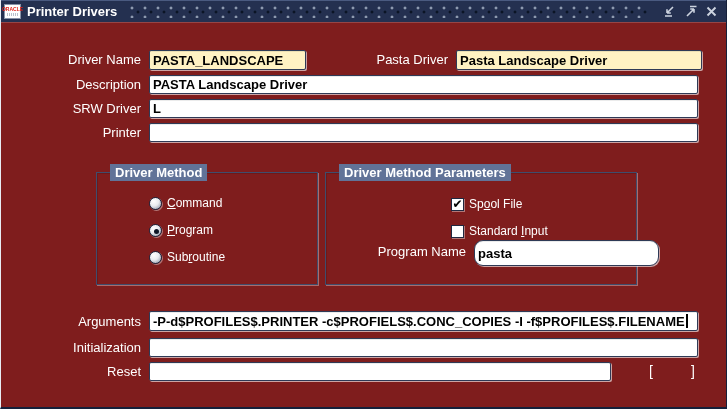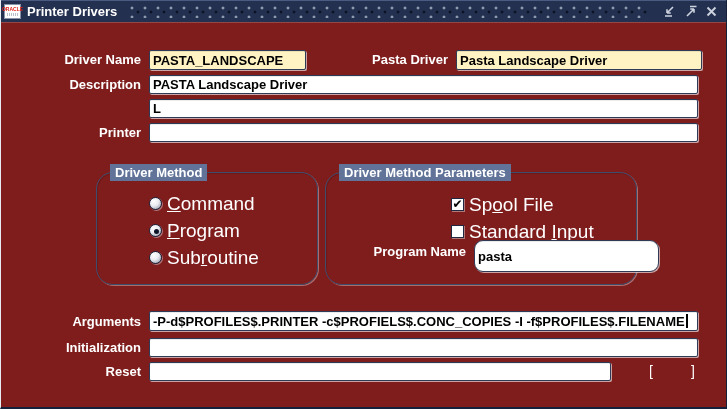--- a/index.html
+++ b/index.html
@@ -33,36 +33,36 @@
       radial-gradient(circle at 3px 3px, #8e9ab0 1.3px, transparent 1.7px),
       radial-gradient(circle at 9px 7px, #0b1425 1.3px, transparent 1.7px);
     background-size:13px 9px;
   }
   .ctl { width:21px; height:18px; display:flex; align-items:center; justify-content:center; cursor:default; flex:0 0 auto; }
   .ctl svg { stroke:#ccd3df; stroke-width:1.6; fill:none; }
 
   
   .canvas { position:absolute; left:0; top:22px; right:0; bottom:0; box-shadow:inset 0 1px 0 rgba(255,255,255,.18); }
 
-  .lbl { position:absolute; color:#fff; font-size:13px; text-align:right; height:18px; line-height:18px; white-space:nowrap;font-weight:bold; }
+  .lbl { position:absolute; color:#fff; font-size:13px; text-align:right; height:18px; line-height:18px; white-space:nowrap; }
   .fld {
     position:absolute; height:20px; background:#fff;
     border:1px solid #2e3a56; border-radius:2px;
     box-shadow:1px 1px 0 rgba(255,255,255,.6), inset 0 1px 0 rgba(0,0,0,.08);
     font-weight:bold; font-size:13px; color:#000;
     padding:0 3px; display:flex; align-items:center;
     white-space:pre; overflow:hidden;
   }
   .fld.req { background:#fff2c3; }
   .fld.round { border-radius:9px; }
   .caret { width:2px; height:14px; background:#000; margin-left:1px; flex:0 0 auto; }
 
   
   .grp {
-    position:absolute; border:1px solid #3f4d6d; border-radius:17px;
+    position:absolute; border:1px solid #3f4d6d; border-radius:0;
     box-shadow:1px 1px 0 rgba(255,255,255,.35), inset 1px 1px 0 rgba(0,0,0,.12);
   }
   .grp-title {
     position:absolute; top:-9px; left:13px; background:#617398; padding:0 5px;
     color:#fff; font-weight:bold; font-size:13px; line-height:17px; white-space:nowrap;
   }
 
   
   .radio {
     position:absolute; width:13px; height:13px; border-radius:50%;
@@ -73,21 +73,21 @@
   .radio.on::after {
     content:""; position:absolute; left:3.5px; top:3.5px; width:5px; height:5px;
     border-radius:50%; background:#0e1627;
   }
   .cbx {
     position:absolute; width:13px; height:13px; background:#fff;
     border:1px solid #1f2840; box-shadow:1px 1px 0 rgba(255,255,255,.4);
     display:flex; align-items:center; justify-content:center;
   }
   .cbx.on::after { content:"\2714"; color:#000; font-size:12px; font-weight:bold; line-height:1; margin-top:-1px; }
-  .opt-lbl { position:absolute; color:#fff; font-size:19px; height:15px; line-height:15px; white-space:nowrap; }
+  .opt-lbl { position:absolute; color:#fff; font-size:12px; height:15px; line-height:15px; white-space:nowrap; }
   .opt-lbl u { text-decoration:underline; }
 
   .bracket { position:absolute; color:#fff; font-size:14px; height:19px; line-height:19px; }
 </style>
 </head>
 <body>
 
 <div class="window">
 
   <div class="titlebar">
@@ -118,20 +118,21 @@
 
     <div class="lbl" style="left:0; width:140px; top:29px">Driver Name</div>
     <div class="fld req" style="left:148px; top:28px; width:157px"><span>PASTA_LANDSCAPE</span></div>
 
     <div class="lbl" style="left:330px; width:117px; top:29px">Pasta Driver</div>
     <div class="fld req" style="left:455px; top:28px; width:246px"><span>Pasta Landscape Driver</span></div>
 
     <div class="lbl" style="left:0; width:140px; top:54px">Description</div>
     <div class="fld" style="left:148px; top:53px; width:549px; height:19px"><span>PASTA Landscape Driver</span></div>
 
+    <div class="lbl" style="left:0; width:140px; top:78px">SRW Driver</div>
     <div class="fld" style="left:148px; top:77px; width:549px; height:19px"><span>L</span></div>
 
     <div class="lbl" style="left:0; width:140px; top:102px">Printer</div>
     <div class="fld" style="left:148px; top:101px; width:549px; height:19px"><span></span></div>
 
     <div class="grp" style="left:95px; top:150px; width:222px; height:113px">
       <span class="grp-title">Driver Method</span>
     </div>
     <span class="radio" style="left:148px; top:175px"></span>
     <span class="opt-lbl" style="left:166px; top:174px"><u>C</u>ommand</span>
@@ -142,21 +143,21 @@
 
     <div class="grp" style="left:324px; top:150px; width:312px; height:113px">
       <span class="grp-title">Driver Method Parameters</span>
     </div>
     <span class="cbx on" style="left:450px; top:176px"></span>
     <span class="opt-lbl" style="left:468px; top:175px">Sp<u>o</u>ol File</span>
     <span class="cbx" style="left:450px; top:203px"></span>
     <span class="opt-lbl" style="left:468px; top:202px">Standard <u>I</u>nput</span>
 
     <div class="lbl" style="left:330px; width:135px; top:221px">Program Name</div>
-    <div class="fld round" style="left:473px; top:218px; width:185px; height:32px"><span>pasta</span></div>
+    <div class="fld round" style="left:473px; top:218px; width:185px; height:26px"><span>pasta</span></div>
 
     <div class="lbl" style="left:0; width:140px; top:291px">Arguments</div>
     <div class="fld" style="left:148px; top:289px; width:549px">
       <span>-P-d$PROFILES$.PRINTER -c$PROFIELS$.CONC_COPIES -I -f$PROFILES$.FILENAME</span><span class="caret"></span>
     </div>
 
     <div class="lbl" style="left:0; width:140px; top:317px">Initialization</div>
     <div class="fld" style="left:148px; top:316px; width:549px; height:19px"><span></span></div>
 
     <div class="lbl" style="left:0; width:140px; top:341px">Reset</div>

